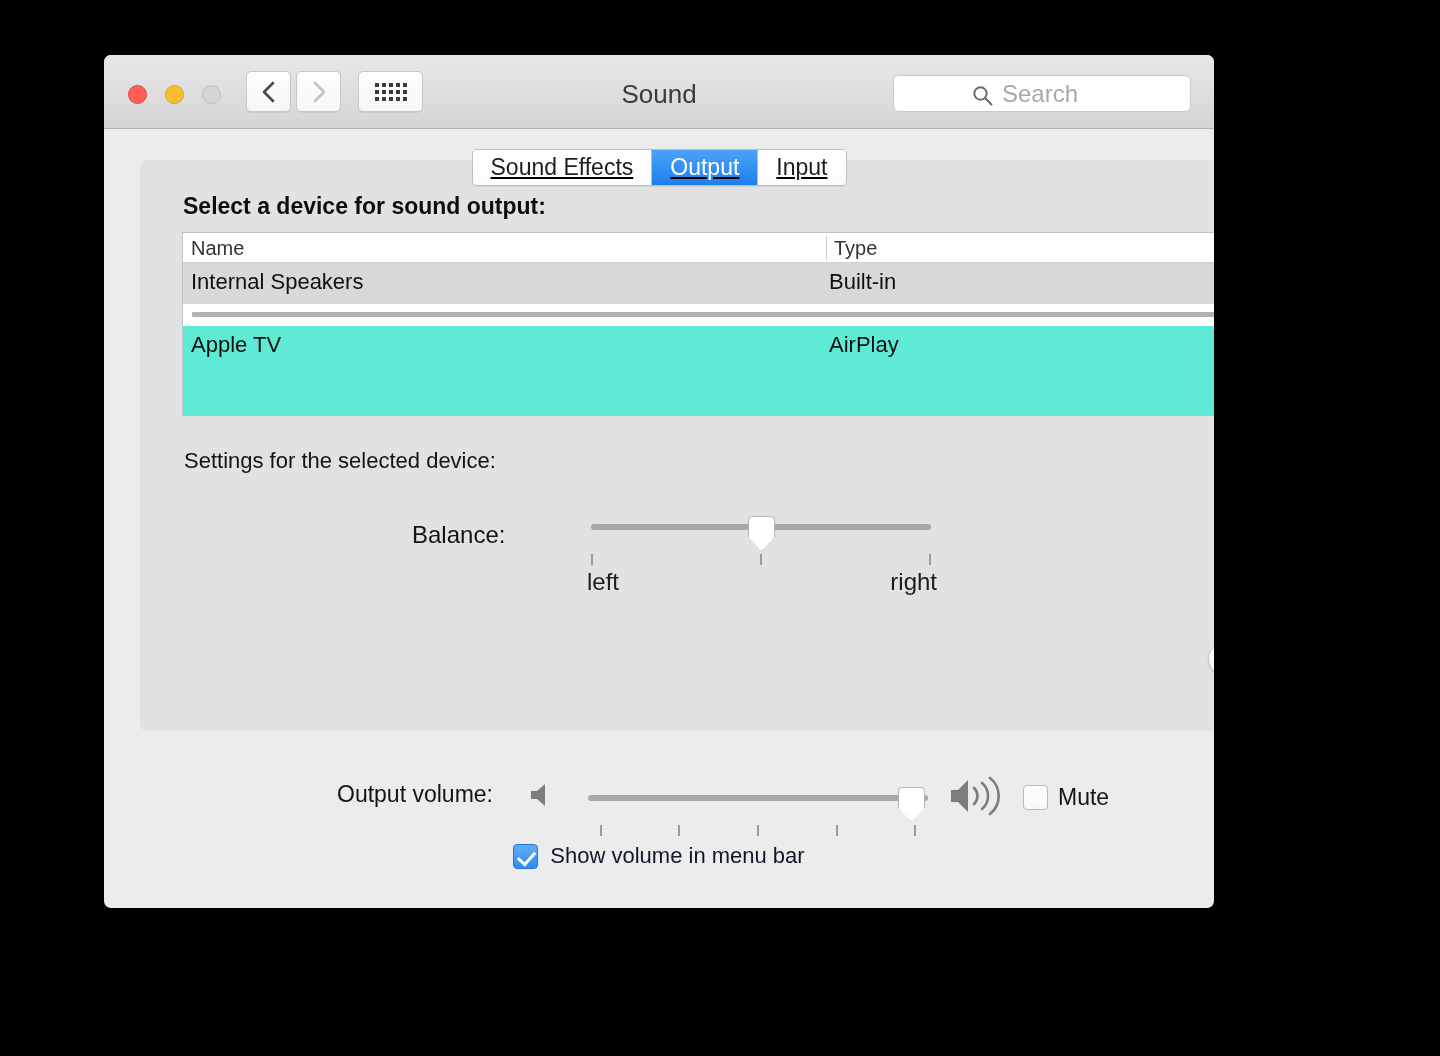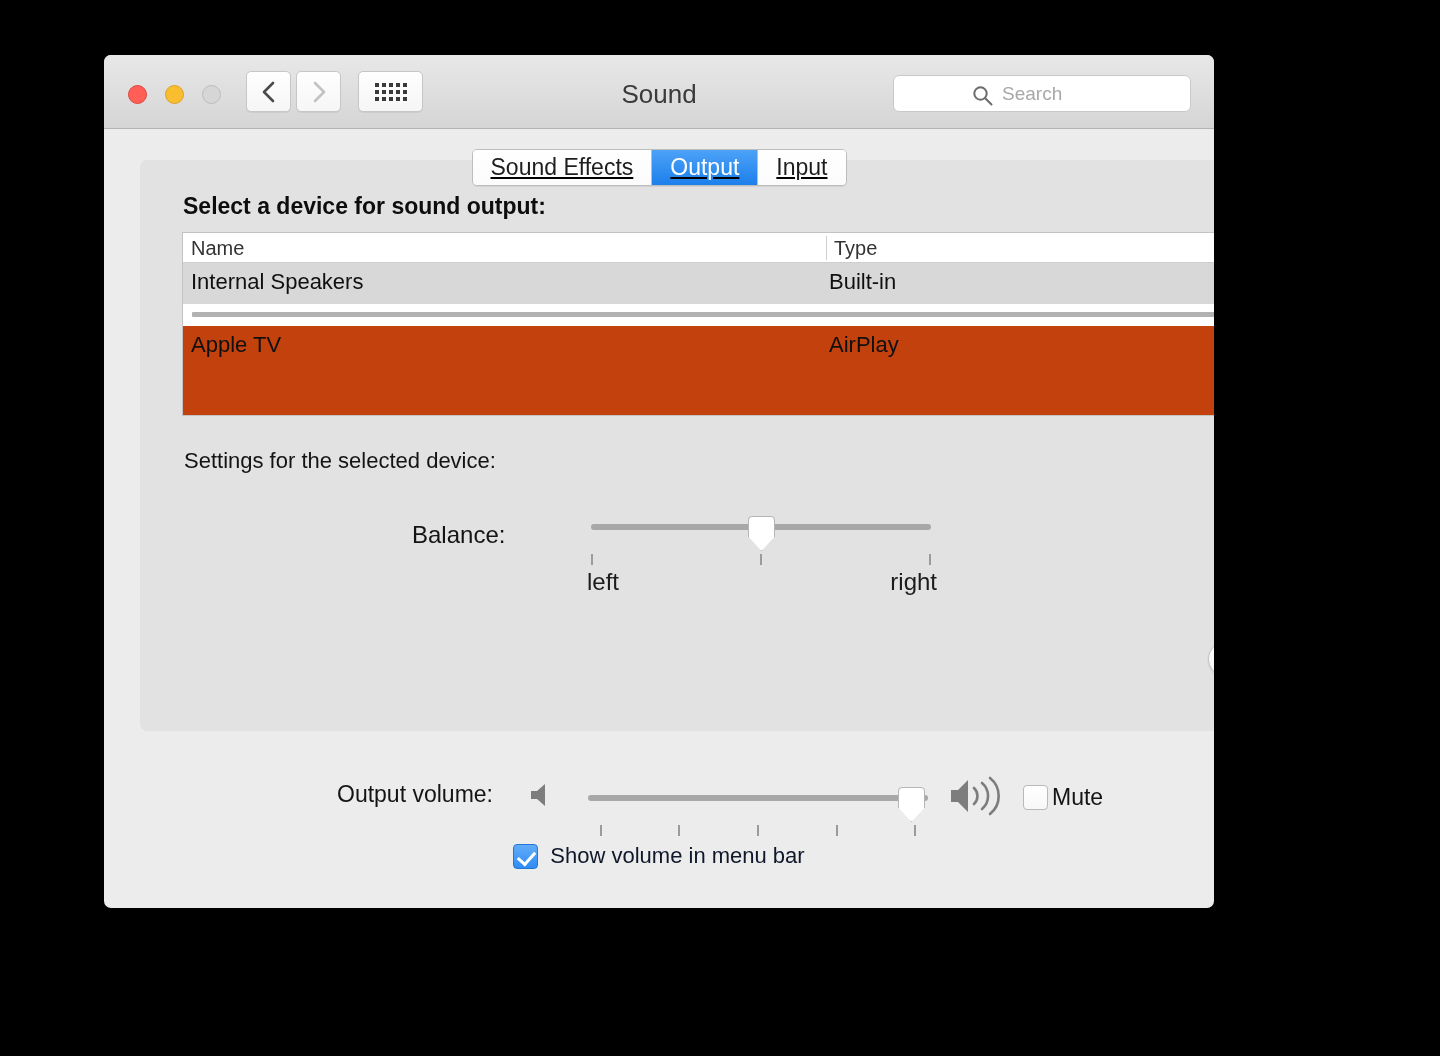--- a/index.html
+++ b/index.html
@@ -113,21 +113,21 @@
     display: flex;
     align-items: center;
     padding-left: 80px;
   }
   .search-icon {
     position: absolute;
     left: 78px;
     top: 9px;
   }
   .search-placeholder {
-    font-size: 19px;
+    font-size: 24px;
     color: #a8a8a8;
     padding-left: 28px;
   }
 
   
   .tabbar {
     position: absolute;
     left: 0; right: 0;
     top: 94px;
     display: flex;
@@ -180,21 +180,21 @@
     color: #0d0d0d;
   }
 
   
   .device-table {
     position: absolute;
     left: 42px;
     top: 72px;
     width: 1075px;
     height: 184px;
-    background: #c2410c;
+    background: #5eead4;
     border: 1px solid #c3c3c3;
   }
   .table-head {
     position: relative;
     height: 30px;
     border-bottom: 1px solid #cfcfcf;
     background: #ffffff;
   }
   .th {
     position: absolute;
@@ -351,21 +351,21 @@
     width: 340px;
     height: 60px;
   }
 
   .mute-box {
     position: absolute;
     left: 919px;
     top: 17px;
     display: flex;
     align-items: center;
-    gap: 4px;
+    gap: 10px;
   }
   .cbox {
     width: 25px;
     height: 25px;
     border-radius: 4px;
     background: linear-gradient(to bottom, #ffffff, #f7f7f7);
     border: 1px solid #b9b9b9;
     display: block;
   }
   .cbox.checked {

